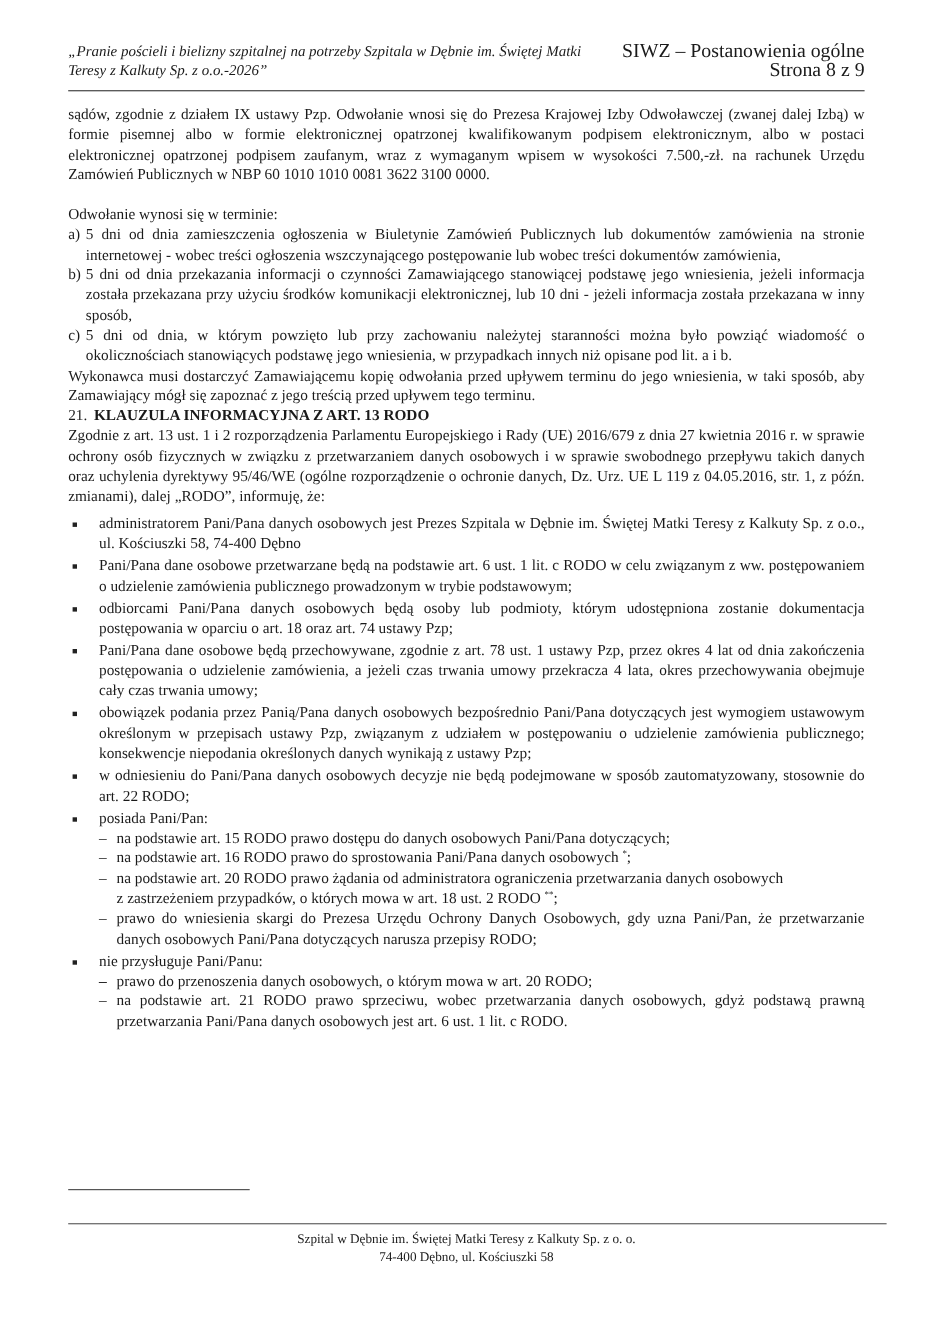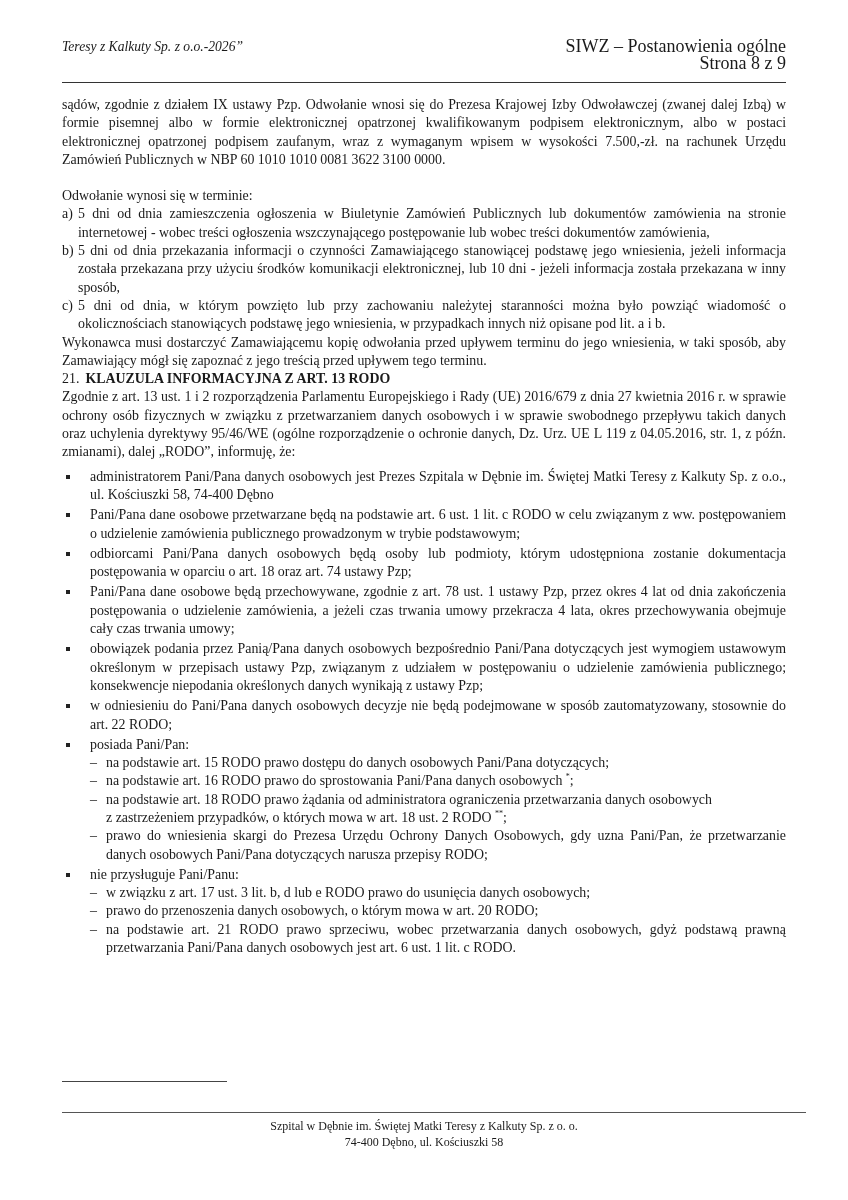--- a/index.html
+++ b/index.html
@@ -35,20 +35,21 @@
   .footer-rule { position: absolute; left: 62px; right: 42px; top: 1112px; border-top: 1px solid #555; }
   .footer { position: absolute; left: 0; right: 0; top: 1118px; text-align: center; font-size: 12px; line-height: 16px; }
 </style>
 </head>
 <body>
 
 <div class="page">
 
   <div class="header">
     <div class="header-left">
+      <div>„Pranie pościeli i bielizny szpitalnej na potrzeby Szpitala w Dębnie im. Świętej Matki</div>
       <div>Teresy z Kalkuty Sp. z o.o.-2026”</div>
     </div>
     <div class="header-right">
       <div>SIWZ – Postanowienia ogólne</div>
       <div>Strona 8 z 9</div>
     </div>
   </div>
 
   <div class="content">
     <p>sądów, zgodnie z działem IX ustawy Pzp. Odwołanie wnosi się do Prezesa Krajowej Izby Odwoławczej (zwanej dalej Izbą) w formie pisemnej albo w formie elektronicznej opatrzonej kwalifikowanym podpisem elektronicznym, albo w postaci elektronicznej opatrzonej podpisem zaufanym, wraz z wymaganym wpisem w wysokości 7.500,-zł. na rachunek Urzędu Zamówień Publicznych w NBP 60 1010 1010 0081 3622 3100 0000.</p>
@@ -78,27 +79,27 @@
       <li><span class="bullet"></span><span>administratorem Pani/Pana danych osobowych jest Prezes Szpitala w Dębnie im. Świętej Matki Teresy z Kalkuty Sp. z o.o.,  ul. Kościuszki 58, 74-400 Dębno</span></li>
       <li><span class="bullet"></span><span>Pani/Pana dane osobowe przetwarzane będą na podstawie art. 6 ust. 1 lit. c RODO w celu związanym z ww. postępowaniem o udzielenie zamówienia publicznego prowadzonym w trybie podstawowym;</span></li>
       <li><span class="bullet"></span><span>odbiorcami Pani/Pana danych osobowych będą osoby lub podmioty, którym udostępniona zostanie dokumentacja postępowania w oparciu o art. 18 oraz art. 74 ustawy Pzp;</span></li>
       <li><span class="bullet"></span><span>Pani/Pana dane osobowe będą przechowywane, zgodnie z art. 78 ust. 1 ustawy Pzp, przez okres 4 lat od dnia zakończenia postępowania o udzielenie zamówienia, a jeżeli czas trwania umowy przekracza 4 lata, okres przechowywania obejmuje cały czas trwania umowy;</span></li>
       <li><span class="bullet"></span><span>obowiązek podania przez Panią/Pana danych osobowych bezpośrednio Pani/Pana dotyczących jest wymogiem ustawowym określonym w przepisach ustawy Pzp, związanym z udziałem w postępowaniu o udzielenie zamówienia publicznego; konsekwencje niepodania określonych danych wynikają z ustawy Pzp;</span></li>
       <li><span class="bullet"></span><span>w odniesieniu do Pani/Pana danych osobowych decyzje nie będą podejmowane w sposób zautomatyzowany, stosownie do art. 22 RODO;</span></li>
       <li><span class="bullet"></span><span>posiada Pani/Pan:</span>
         <ul class="dashes">
           <li><span class="dash">–</span><span>na podstawie art. 15 RODO prawo dostępu do danych osobowych Pani/Pana dotyczących;</span></li>
           <li><span class="dash">–</span><span>na podstawie art. 16 RODO prawo do sprostowania Pani/Pana danych osobowych </span><sup>*</sup><span>;</span></li>
-          <li><span class="dash">–</span><span>na podstawie art. 18 RODO prawo żądania od administratora ograniczenia przetwarzania danych osobowych</span><br><span>z zastrzeżeniem przypadków, o których mowa w art. 18 ust. 2 RODO </span><sup>**</sup><span>;</span></li>
+          <li><span class="dash">–</span><span>na podstawie art. 20 RODO prawo żądania od administratora ograniczenia przetwarzania danych osobowych</span><br><span>z zastrzeżeniem przypadków, o których mowa w art. 18 ust. 2 RODO </span><sup>**</sup><span>;</span></li>
           <li><span class="dash">–</span><span>prawo do wniesienia skargi do Prezesa Urzędu Ochrony Danych Osobowych, gdy uzna Pani/Pan, że przetwarzanie danych osobowych Pani/Pana dotyczących narusza przepisy RODO;</span></li>
         </ul>
       </li>
       <li><span class="bullet"></span><span>nie przysługuje Pani/Panu:</span>
         <ul class="dashes">
-          <li><span class="dash">–</span><span>w związku z art. 17 ust. 3 lit. b, d lub e RODO prawo do usunięcia danych osobowych;</span></li>
+          <li><span class="dash">–</span></li>
           <li><span class="dash">–</span><span>prawo do przenoszenia danych osobowych, o którym mowa w art. 20 RODO;</span></li>
           <li><span class="dash">–</span><span>na podstawie art. 21 RODO prawo sprzeciwu, wobec przetwarzania danych osobowych, gdyż podstawą prawną przetwarzania Pani/Pana danych osobowych jest art. 6 ust. 1 lit. c RODO.</span></li>
         </ul>
       </li>
     </ul>
   </div>
 
   <div class="fn-rule"></div>
   <div class="footer-rule"></div>
   <div class="footer">

